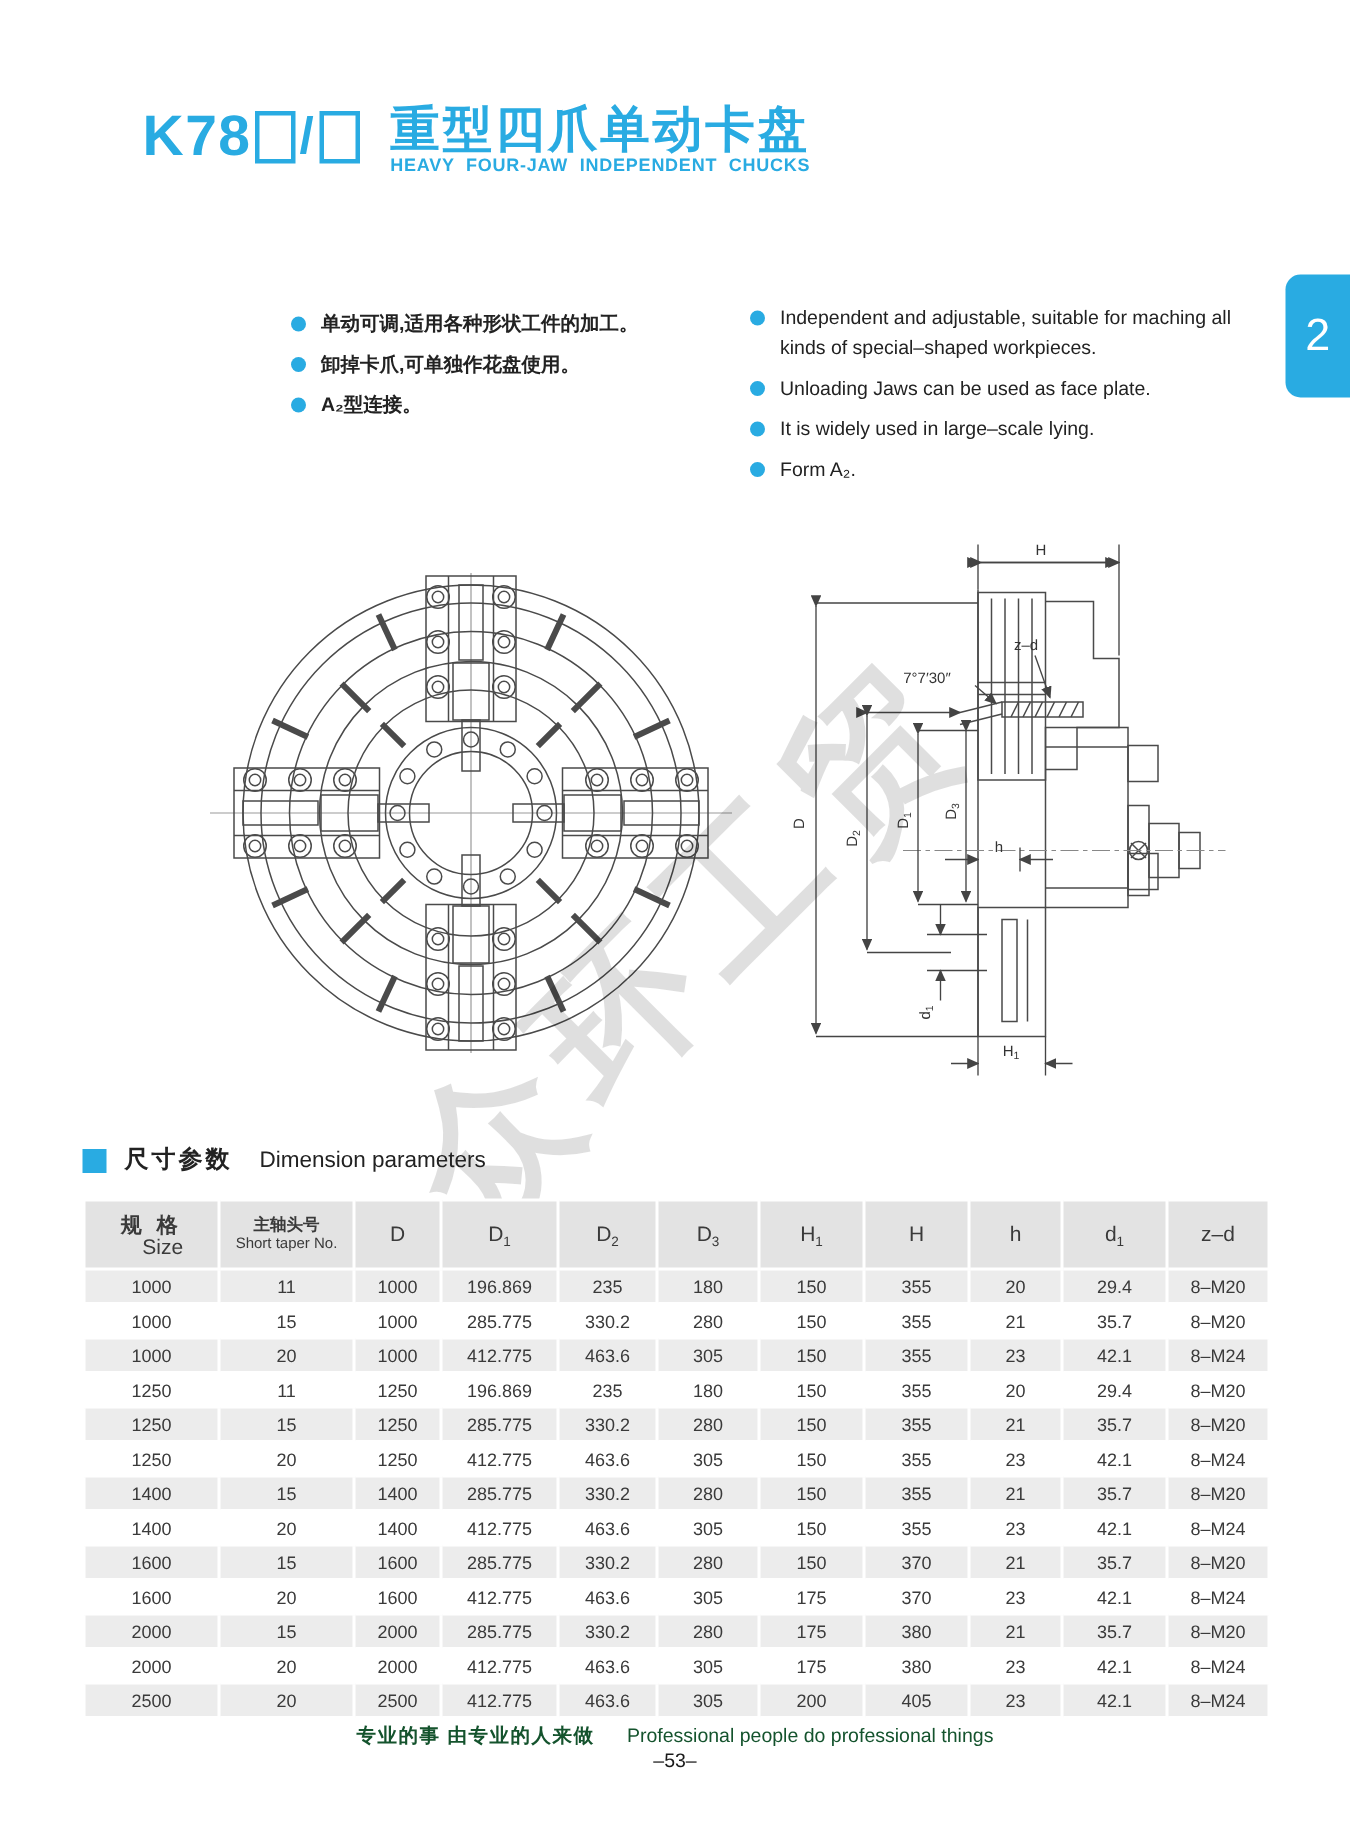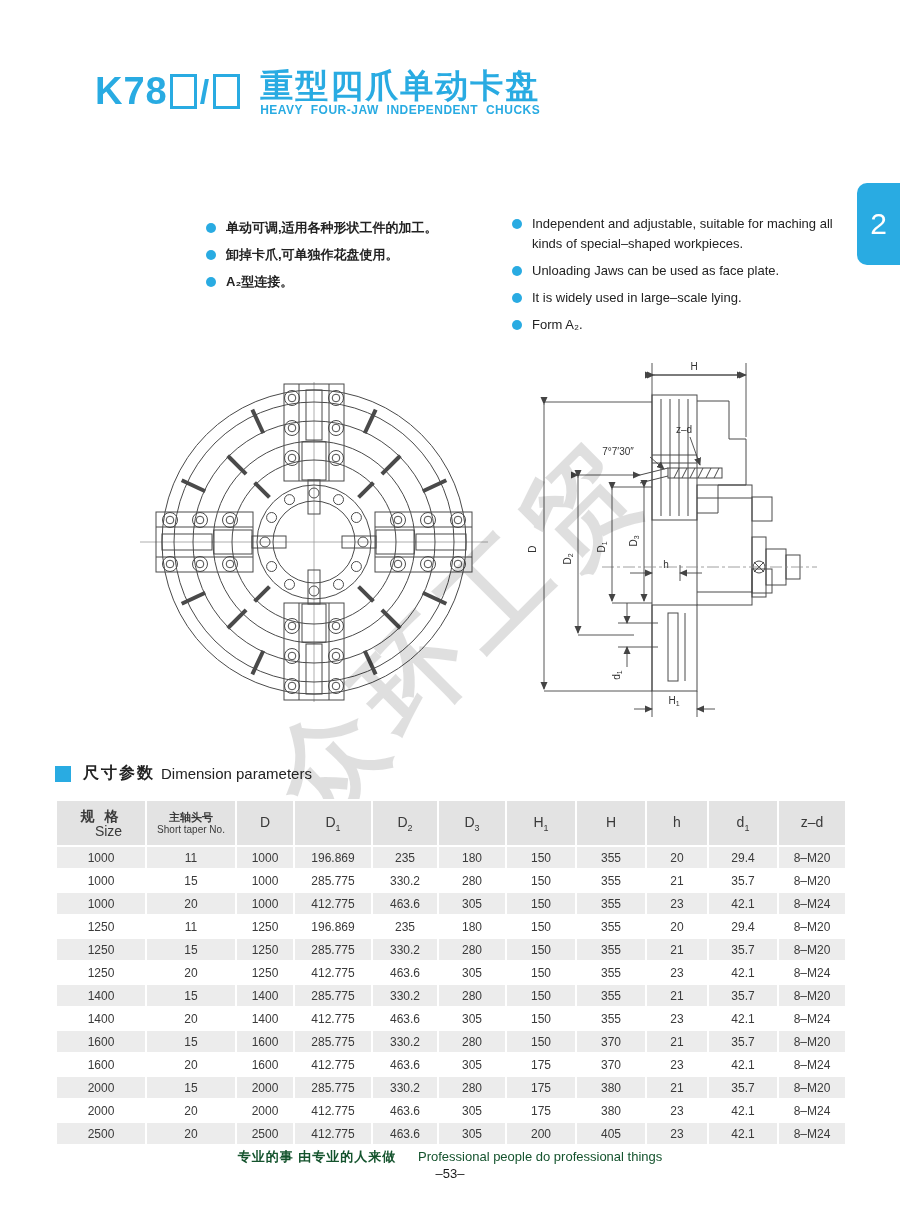--- a/index.html
+++ b/index.html
@@ -14,38 +14,38 @@
   .model .box{display:inline-block;width:21px;height:29px;border:3px solid #29abe2;margin:0 2px;}
   .model .sep{margin:0 1px;font-size:34px;}
   .titles{margin-left:18px;}
   .title-zh{color:#29abe2;font-size:33px;font-weight:bold;letter-spacing:2px;line-height:27px;}
   .title-en{color:#29abe2;font-size:12px;font-weight:bold;letter-spacing:.5px;word-spacing:4px;margin-top:4px;}
   .tab{
     position:absolute;right:0;top:183px;width:43px;height:82px;background:#29abe2;
     border-radius:10px 0 0 10px;color:#fff;font-size:30px;display:flex;align-items:center;justify-content:center;
   }
   
-  ul.feat{list-style:none;margin:16px;padding:0;position:absolute;}
+  ul.feat{list-style:none;margin:4px;padding:0;position:absolute;}
   ul.feat li{position:relative;padding-left:20px;margin-bottom:7px;font-size:13px;line-height:20px;}
   ul.feat li::before{content:"";position:absolute;left:0;top:5px;width:10px;height:10px;border-radius:50%;background:#29abe2;}
   .feat-zh{left:190px;top:202px;width:280px;font-weight:bold;}
   .feat-en{left:496px;top:198px;width:335px;}
   
   .draw1{position:absolute;left:140px;top:382px;}
   .draw2{position:absolute;left:522px;top:335px;}
   svg{display:block;}
   .wm{
     position:absolute;left:180px;top:560px;width:560px;text-align:center;
     transform:rotate(-45deg);font-size:105px;letter-spacing:14px;color:#000;opacity:.12;
     font-weight:bold;pointer-events:none;white-space:nowrap;
   }
   
   .sec{position:absolute;left:55px;top:763px;display:flex;align-items:center;}
   .sec .sq{width:16px;height:16px;background:#29abe2;margin-right:12px;}
-  .sec .zh{font-size:16px;font-weight:bold;letter-spacing:2px;margin-right:6px;}
+  .sec .zh{font-size:16px;font-weight:bold;letter-spacing:2px;margin-right:18px;}
   .sec .en{font-size:15px;}
   
   table.dim{
     position:absolute;left:55px;top:799px;width:790px;border-collapse:collapse;table-layout:fixed;
     font-size:12px;color:#3a3a3a;
   }
   table.dim th,table.dim td{border:2px solid #fff;text-align:center;padding:0;font-weight:normal;}
   table.dim thead th{background:#e3e3e3;height:44px;vertical-align:middle;}
   table.dim td{height:21px;}
   table.dim tr.odd td{background:#ececec;}

